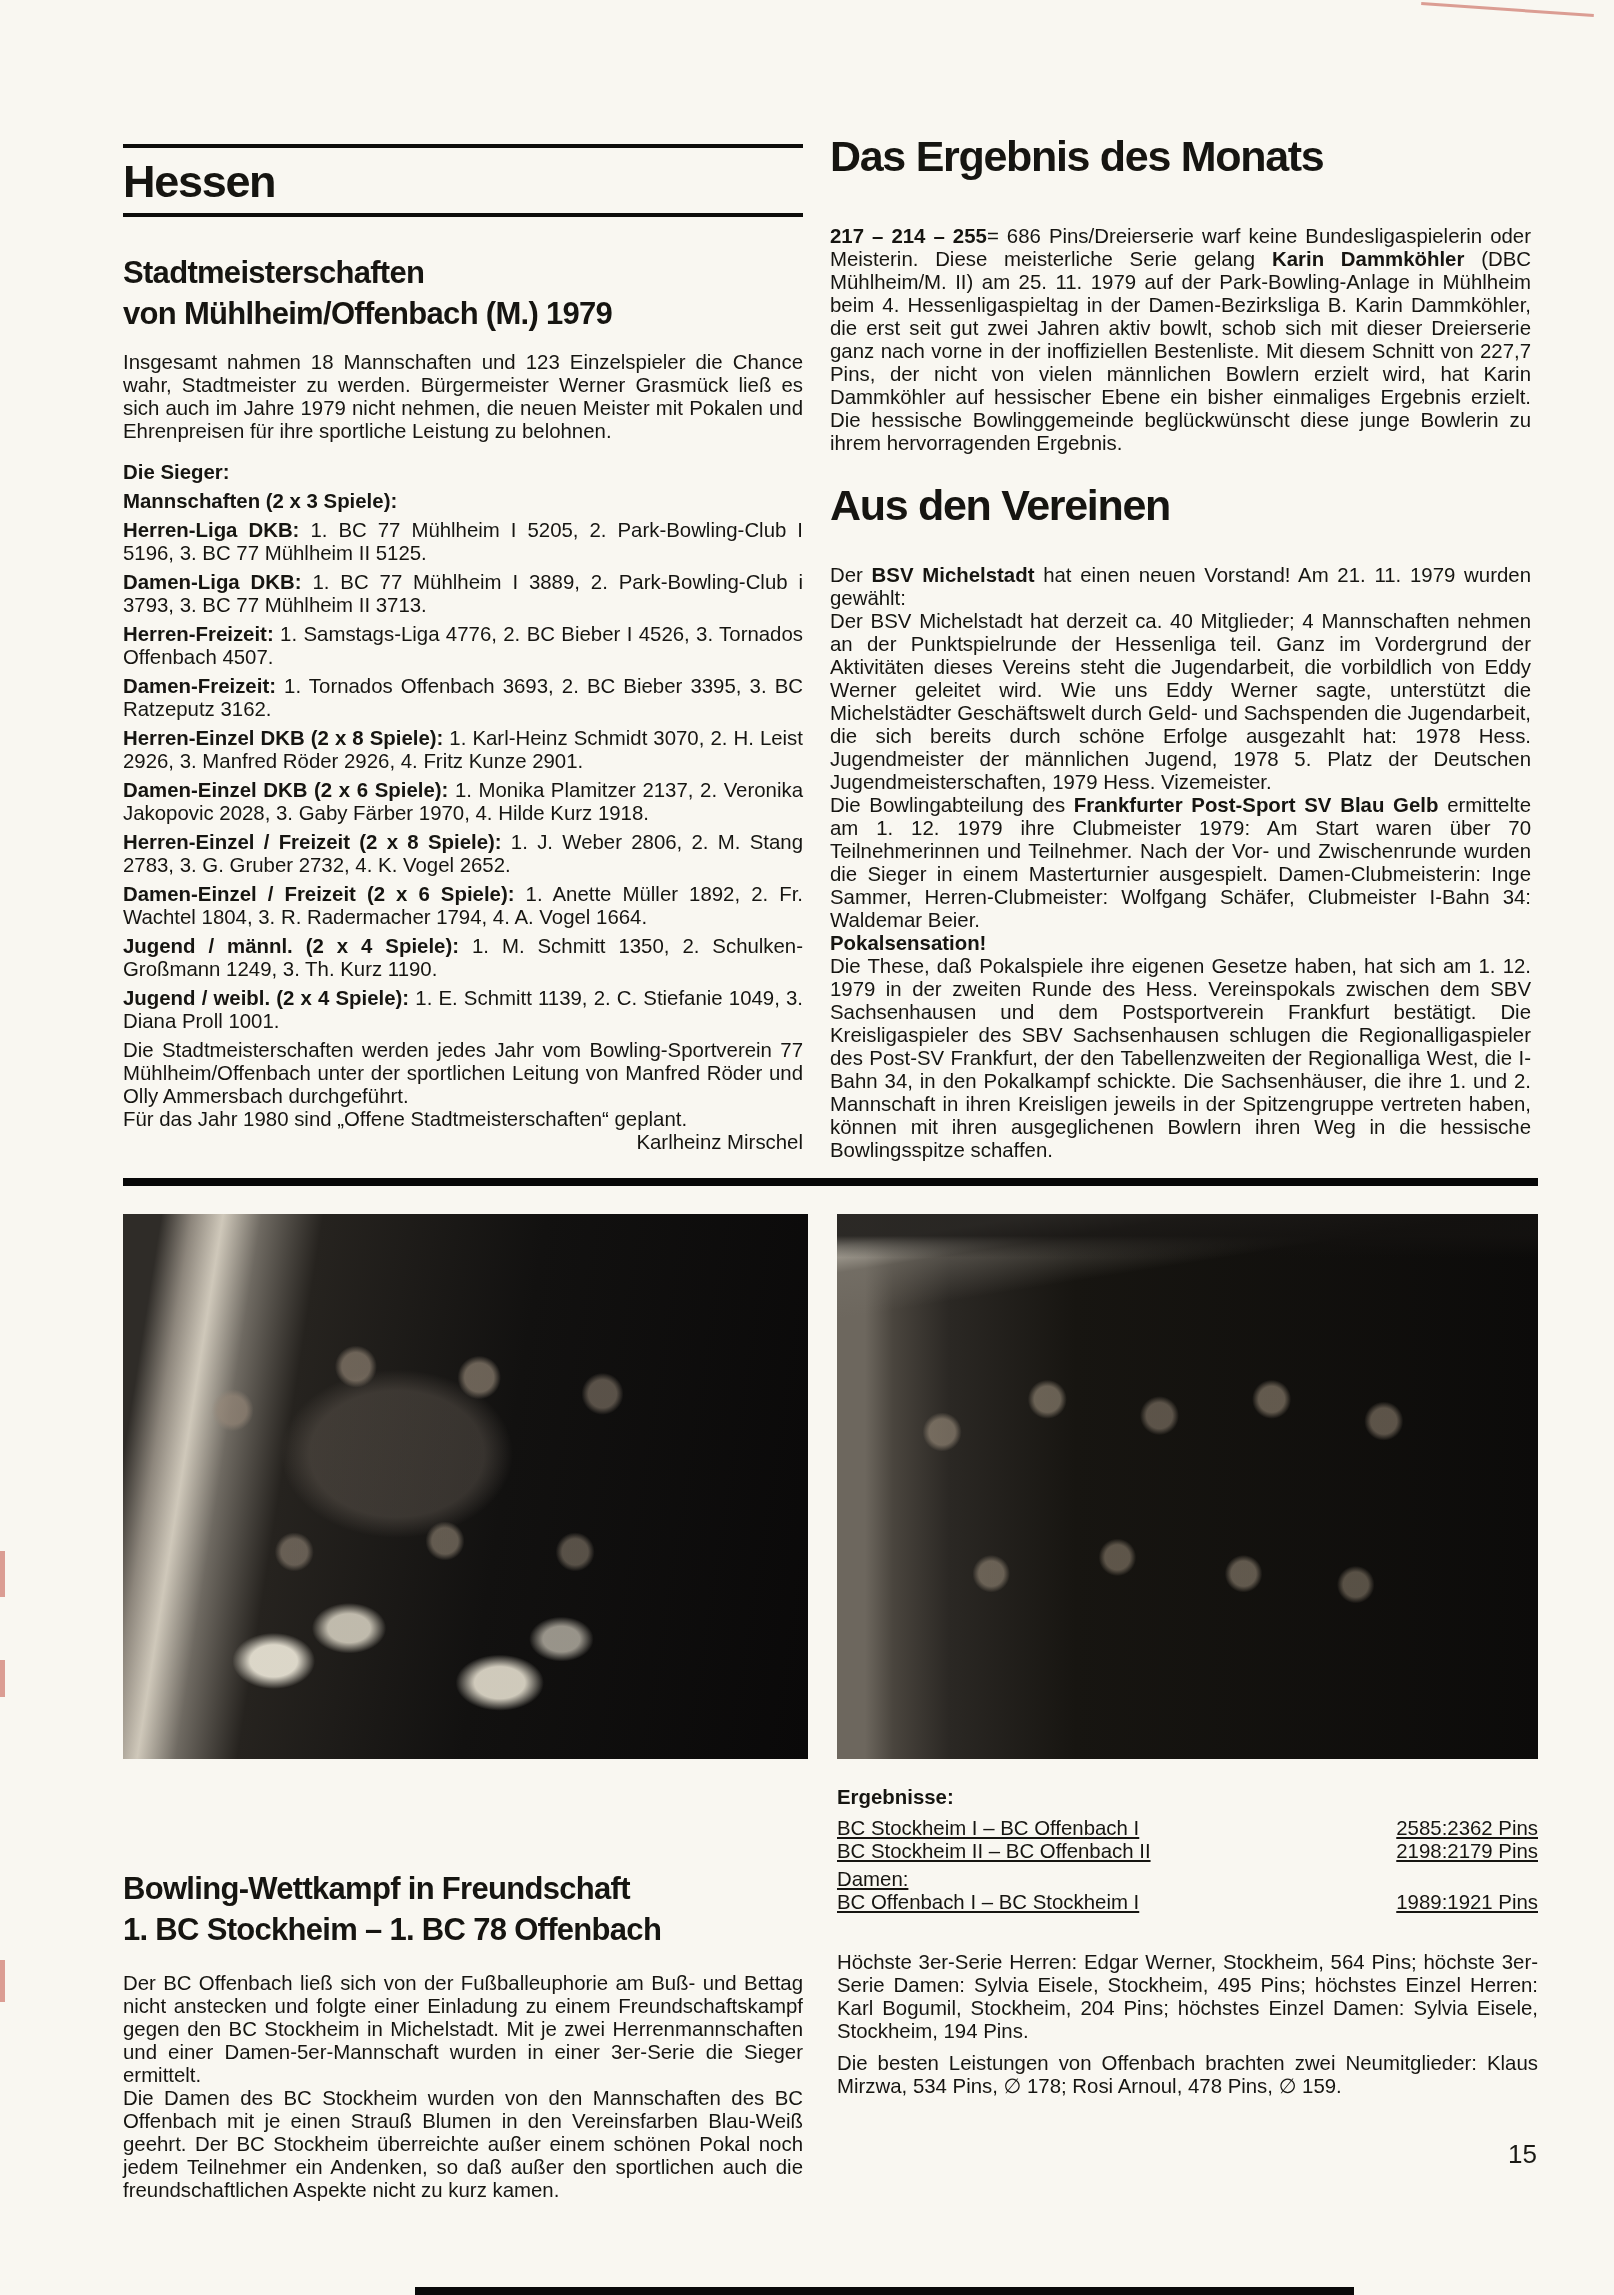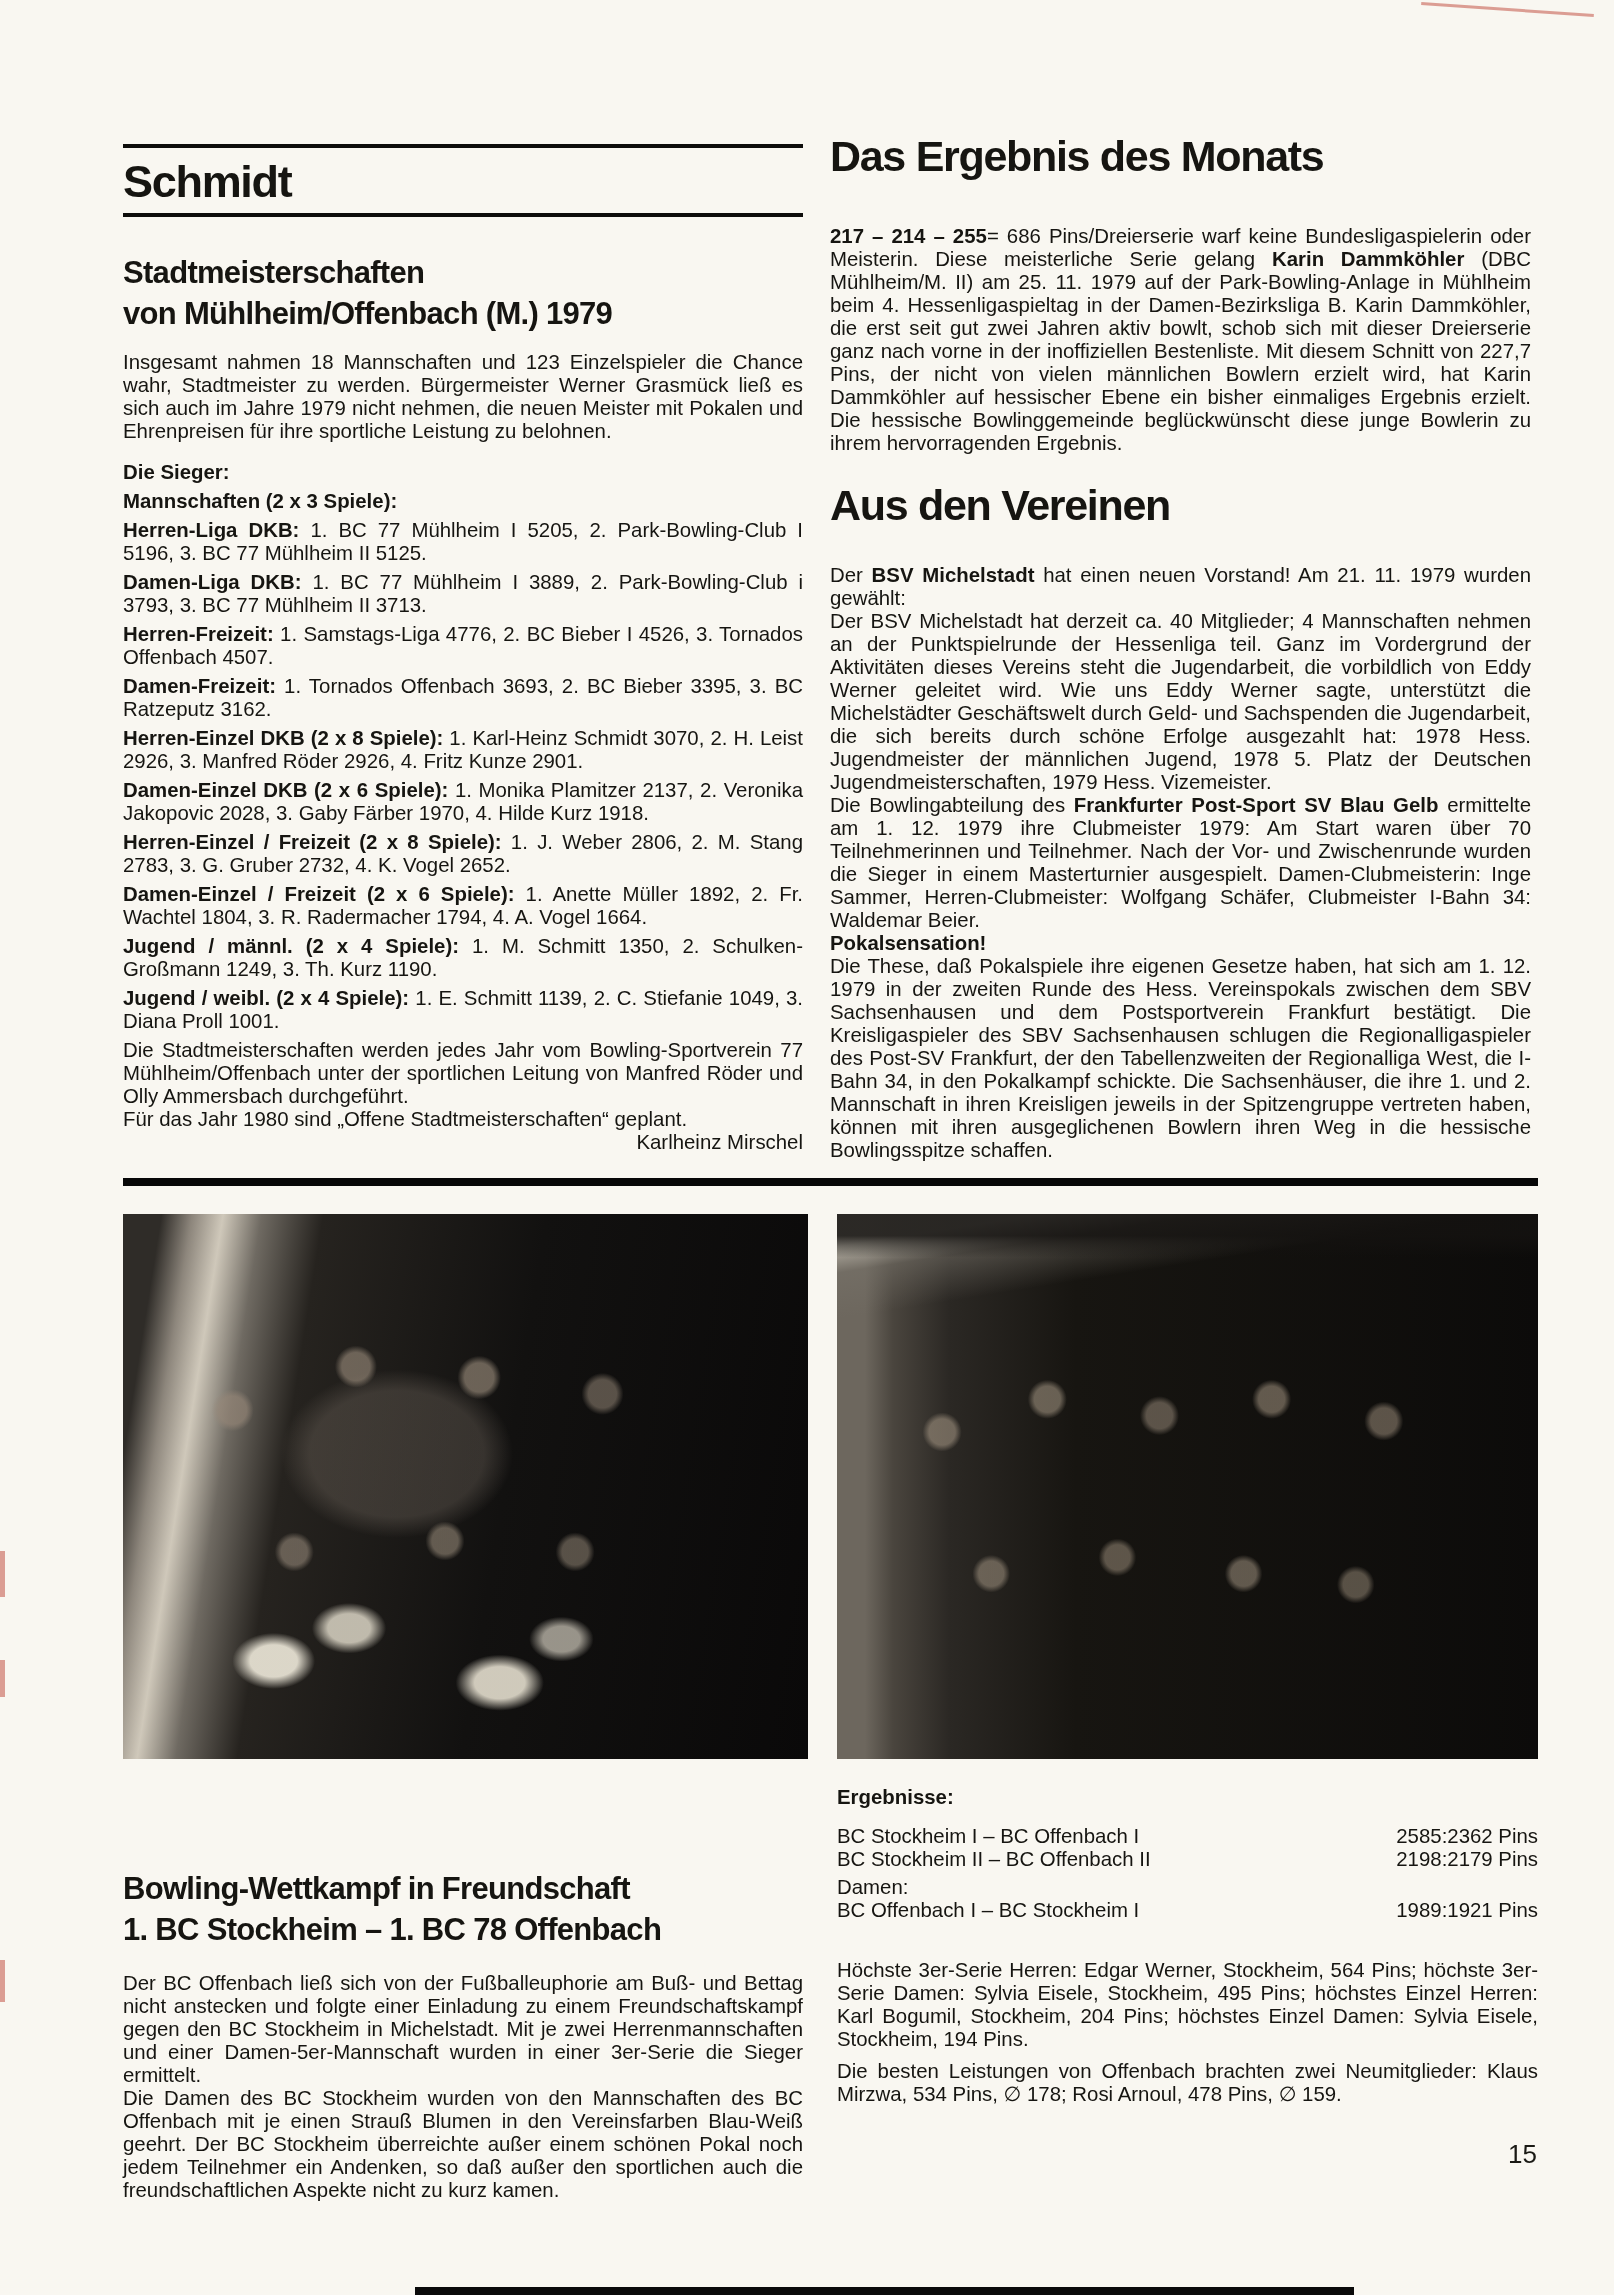--- a/index.html
+++ b/index.html
@@ -71,41 +71,41 @@
       radial-gradient(circle 25px at 58% 66%, rgba(175,160,140,.5) 0 50%, rgba(175,160,140,0) 75%),
       radial-gradient(circle 25px at 74% 68%, rgba(160,146,126,.5) 0 50%, rgba(160,146,126,0) 75%),
       linear-gradient(171deg, rgba(200,195,183,.75) 0 5%, rgba(120,115,106,.5) 9%, rgba(40,38,34,0) 16%),
       linear-gradient(90deg, #6d675e 0 4%, #4a453e 8%, #2b2824 16%, #171511 34%, #0c0b0a 100%);
   }
   .divider-rule{position:absolute;left:123px;top:1178px;width:1415px;height:8px;background:#070707;}
   .bottom-bar{position:absolute;left:415px;top:2287px;width:939px;height:8.6px;background:#0a0a0a;}
 
   .results-label{font-size:20.4px;line-height:23px;font-weight:700;margin:0;}
   .match-row{display:flex;justify-content:space-between;font-size:20.4px;line-height:23px;}
-  .match-rows{margin-top:16px;}
+  .match-rows{margin-top:8px;text-decoration:underline;}
   .damen-label{font-size:20.4px;line-height:23px;margin-top:5.3px;}
   .hi-series{margin-top:37px;}
   .best-perf{margin-top:9.2px;}
   .press-signature{margin-top:0;}
   .page-number{position:absolute;right:77px;top:2139px;font-size:26px;color:#1a1914;}
 
   .artifact{position:absolute;background:rgba(187,58,43,.48);}
   .artifact-topright{top:8px;left:1421px;width:173px;height:3.3px;transform:rotate(4deg);}
   .artifact-edge1{left:0;top:1551px;width:5.3px;height:46px;}
   .artifact-edge2{left:0;top:1660px;width:4.6px;height:37px;}
   .artifact-edge3{left:0;top:1960px;width:5.3px;height:42px;}
 </style>
 </head>
 <body>
 
 <div class="page">
 
   <div class="col col-left-top">
     <div class="rule"></div>
-    <div class="region-title">Schmidt</div>
+    <div class="region-title">Hessen</div>
     <div class="rule"></div>
 
     <h2 class="article-title mt-article">
       <span>Stadtmeisterschaften</span><br>
       <span>von Mühlheim/Offenbach (M.) 1979</span>
     </h2>
 
     <p class="body-text">Insgesamt nahmen 18 Mannschaften und 123 Einzelspieler die Chance wahr, Stadtmeister zu werden. Bürgermeister Werner Grasmück ließ es sich auch im Jahre 1979 nicht nehmen, die neuen Meister mit Pokalen und Ehrenpreisen für ihre sportliche Leistung zu belohnen.</p>
 
     <p class="label-line winners-label">Die Sieger:</p>

